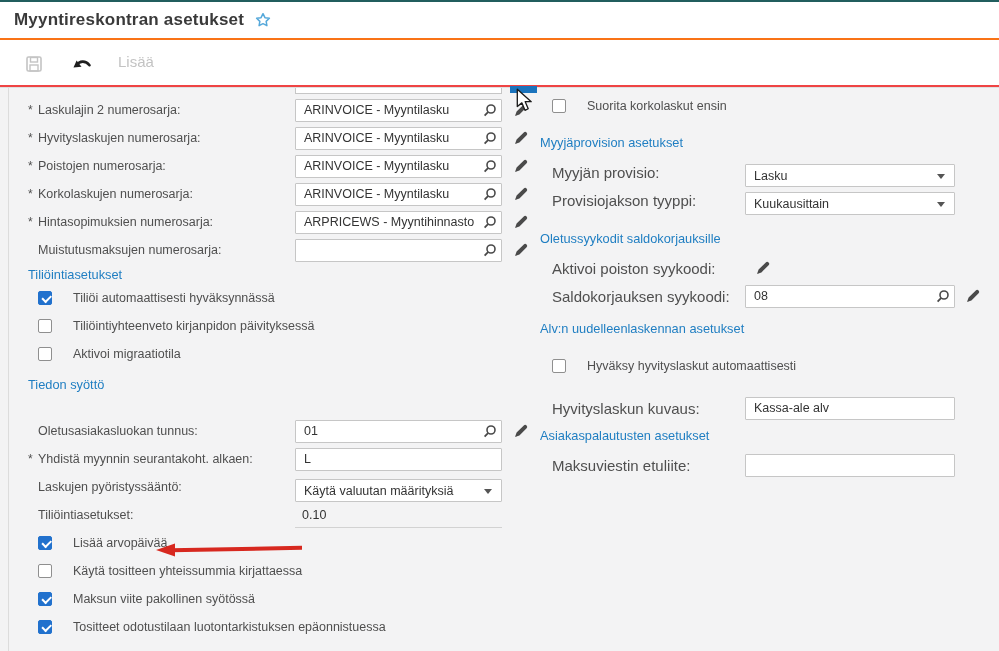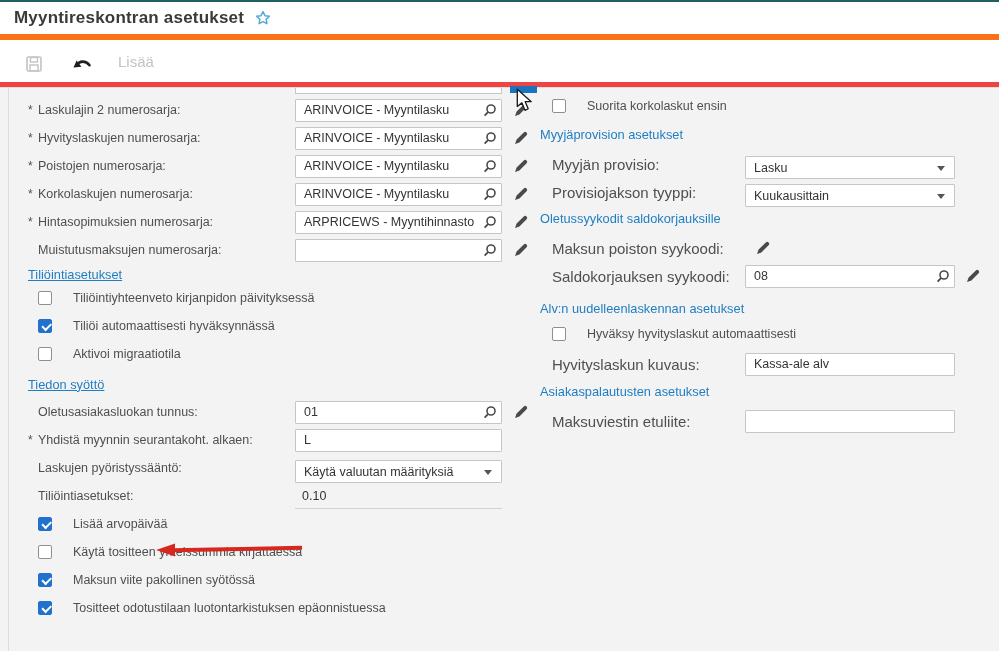--- a/index.html
+++ b/index.html
@@ -2,27 +2,27 @@
 <html><head>
 <meta charset="utf-8">
 <style>
   * { margin:0; padding:0; box-sizing:border-box; }
   html,body { width:999px; height:651px; }
   body { font-family:"Liberation Sans", sans-serif; background:#fff; position:relative; overflow:hidden; color:#4f4f4f; }
   #app { position:absolute; inset:0; border-top:2px solid #215e5e; }
 
   
   .titlebar { position:absolute; left:0; top:0; width:100%; height:38px; background:#fff;
-              border-bottom:6px solid #f97316; display:flex; align-items:center; padding-left:14px; gap:10px; }
+              border-bottom:2px solid #f97316; display:flex; align-items:center; padding-left:14px; gap:10px; }
   .title { font-size:17px; font-weight:700; color:#3a3a3a; letter-spacing:.2px; }
   .star { width:18px; height:18px; }
 
   
   .toolbar { position:absolute; left:0; top:38px; width:100%; height:47px; background:#fff;
-             border-bottom:5px solid #ef4444; }
+             border-bottom:2px solid #ef4444; }
   .tb-save { position:absolute; left:26px; top:16px; }
   .tb-undo { position:absolute; left:73px; top:18px; }
   .tb-add  { position:absolute; left:118px; top:13px; font-size:15px; color:#c3c3c3; }
 
   
   .panel { position:absolute; left:0; top:85px; width:100%; height:566px; background:#f3f3f4; border-top:1px solid #e0e0e0; }
   .vline { position:absolute; left:8px; top:0; bottom:0; width:1px; background:#dcdcdc; }
 
   .col { position:absolute; }
   .col-left  { left:9px;  top:8px; width:530px; }
@@ -44,33 +44,33 @@
   .search { position:absolute; right:5px; top:4px; }
   .ddl { display:flex; align-items:center; position:relative;margin-top:7px; }
   .caret { position:absolute; right:9px; top:9px; width:0; height:0;
            border-left:4.5px solid transparent; border-right:4.5px solid transparent; border-top:5px solid #555; }
   .pencil { margin-left:11px; flex:none; }
   .col-right .pencil { margin-left:10px; }
   .ro-field { border-bottom:1px solid #d2d2d2; height:26px; display:flex; align-items:center;
               padding-left:7px; font-size:12.5px; color:#333; }
 
   .sec { height:20px; display:flex; align-items:center; font-size:12.8px; color:#1f7ec2; }
-  .col-left .sec { padding-left:19px;text-decoration:underline; }
+  .col-left .sec { padding-left:19px; }
 
   .cbrow { display:flex; align-items:center; height:28px;gap:12px; }
   .col-left  .cbrow { padding-left:29px; }
   .col-right .cbrow { padding-left:12px; }
   .cb { width:14px; height:14px; border:1px solid #8f8f8f; border-radius:2px; background:#fff; flex:none; position:relative; }
   .cb.checked { background:#2171cd; border-color:#2171cd; }
   .cb.checked::after { content:""; position:absolute; left:2.5px; top:3px; width:7px; height:3.5px;
                        border-left:2px solid #fff; border-bottom:2px solid #fff; transform:rotate(-45deg); }
   .cbl { margin-left:9px; font-size:12.5px; }
 
   
-  .mt2{margin-top:2px}.mt3{margin-top:3px}.mt4{margin-top:4px}.mt6{margin-top:6px}.mt7{margin-top:4px}.mt8{margin-top:8px}
+  .mt2{margin-top:14px}.mt3{margin-top:3px}.mt4{margin-top:12px}.mt6{margin-top:6px}.mt7{margin-top:23px}.mt8{margin-top:8px}
 
   
   .partial-input { position:absolute; left:295px; top:0; width:207px; height:6px; background:#fff;
                    border:1px solid #c6c6c6; border-top:none; }
   .bluebar { position:absolute; left:510px; top:84px; width:27px; height:7px; background:#1b74bd; }
   .red-arrow { position:absolute; left:156px; top:540px; }
   .cursor { position:absolute; left:516px; top:86px; }
 </style>
 </head>
 <body>
@@ -171,26 +171,26 @@
               <circle cx="8" cy="6" r="4" fill="none" stroke="#4a4a4a" stroke-width="1.6"></circle>
               <line x1="5" y1="9.2" x2="1.6" y2="12.6" stroke="#4a4a4a" stroke-width="1.8"></line>
             </svg></span>
         <svg class="pencil" width="15" height="15" viewBox="0 0 15 15">
             <path d="M13.6 1.4a2 2 0 0 1 0 2.8l-7.2 7.2L2 13l1.6-4.4 7.2-7.2a2 2 0 0 1 2.8 0z" fill="#4a4a4a"></path>
           </svg>
       </div>
 
       <div class="sec">Tiliöintiasetukset</div>
       <div class="cbrow">
-        <span class="cb"></span>
-        <span class="cbl">Tiliöintiyhteenveto kirjanpidon päivityksessä</span>
-      </div>
-      <div class="cbrow">
         <span class="cb checked"></span>
         <span class="cbl">Tiliöi automaattisesti hyväksynnässä</span>
+      </div>
+      <div class="cbrow">
+        <span class="cb"></span>
+        <span class="cbl">Tiliöintiyhteenveto kirjanpidon päivityksessä</span>
       </div>
       <div class="cbrow">
         <span class="cb"></span>
         <span class="cbl">Aktivoi migraatiotila</span>
       </div>
 
       <div class="sec mt6">Tiedon syöttö</div>
       <div class="row mt7">
         <span class="mark"></span>
         <span class="lbl">Oletusasiakasluokan tunnus:</span>
@@ -263,21 +263,21 @@
         <span class="field">
             <span class="ddl">
               <span>Kuukausittain</span>
               <span class="caret"></span>
             </span>
           </span>
       </div>
 
       <div class="sec mt2">Oletussyykodit saldokorjauksille</div>
       <div class="row mt6">
-        <span class="lbl">Maksun poiston syykoodi:</span>
+        <span class="lbl">Aktivoi poiston syykoodi:</span>
         <svg class="pencil" width="15" height="15" viewBox="0 0 15 15">
             <path d="M13.6 1.4a2 2 0 0 1 0 2.8l-7.2 7.2L2 13l1.6-4.4 7.2-7.2a2 2 0 0 1 2.8 0z" fill="#4a4a4a"></path>
           </svg>
       </div>
       <div class="row">
         <span class="lbl">Saldokorjauksen syykoodi:</span>
         <span class="field lookup"><input class="box" value="08" style="">
           <svg class="search" width="14" height="14" viewBox="0 0 14 14">
               <circle cx="8" cy="6" r="4" fill="none" stroke="#4a4a4a" stroke-width="1.6"></circle>
               <line x1="5" y1="9.2" x2="1.6" y2="12.6" stroke="#4a4a4a" stroke-width="1.8"></line>

